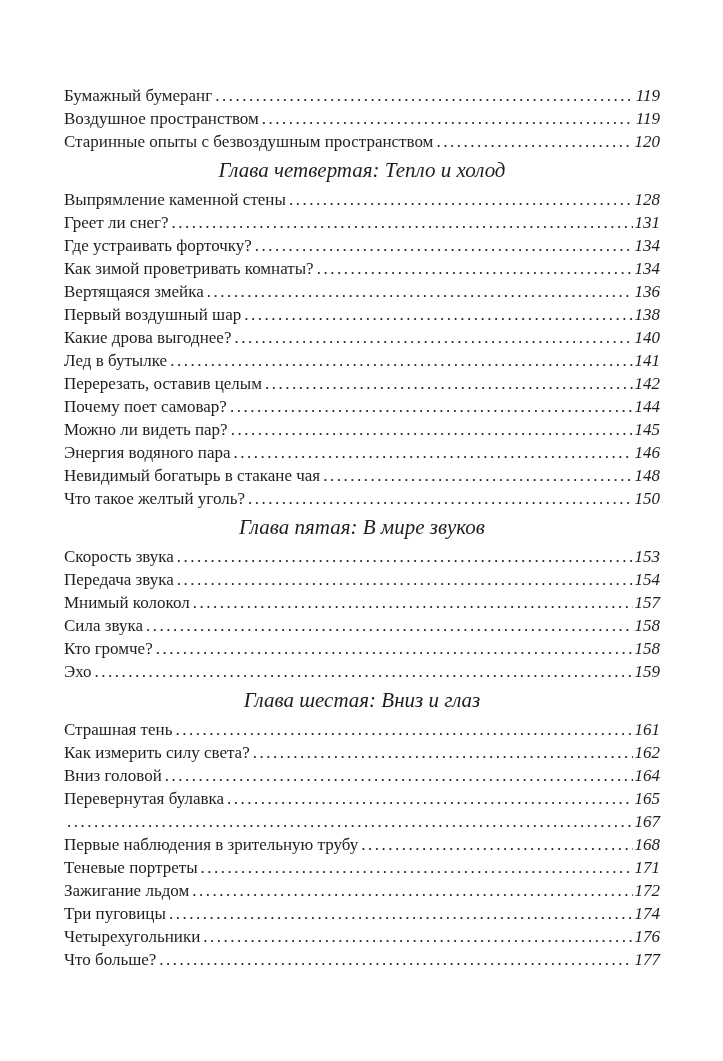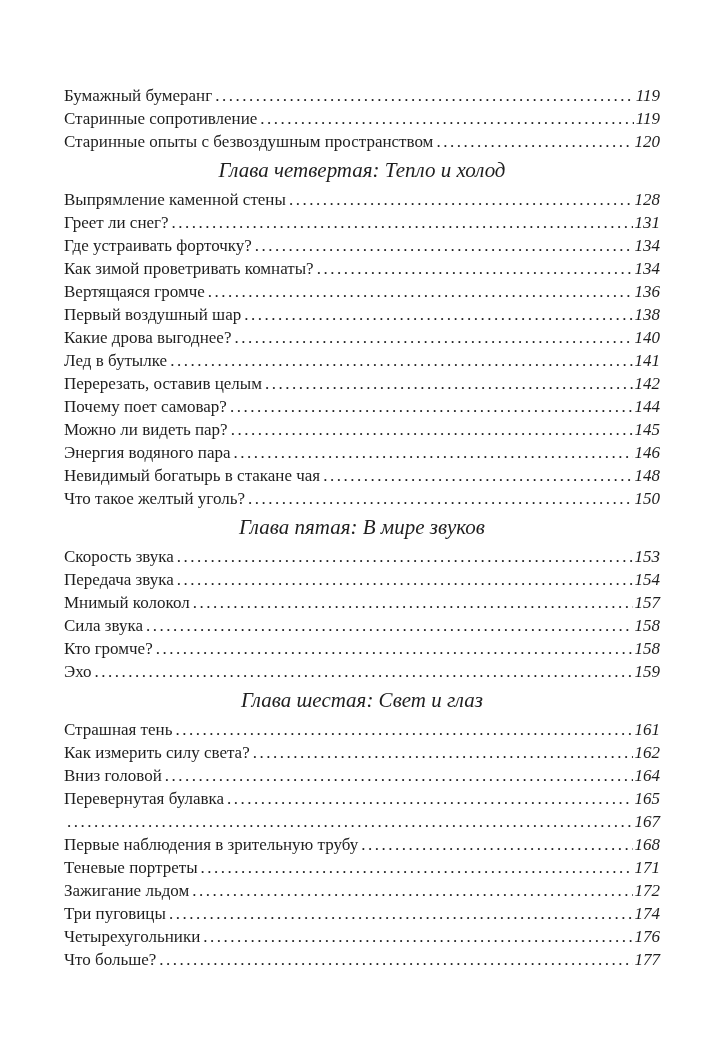--- a/index.html
+++ b/index.html
@@ -54,21 +54,21 @@
 
 <div class="page">
 
   <div class="toc-section">
     <div class="entry">
         <span class="t">Бумажный бумеранг</span>
         <span class="l"></span>
         <span class="p">119</span>
       </div>
     <div class="entry">
-        <span class="t">Старинные сопротивление</span>
+        <span class="t">Воздушное пространством</span>
         <span class="l"></span>
         <span class="p">119</span>
       </div>
     <div class="entry">
         <span class="t">Старинные опыты с безвоздушным пространством</span>
         <span class="l"></span>
         <span class="p">120</span>
       </div>
   </div>
 
@@ -88,21 +88,21 @@
         <span class="t">Где устраивать форточку?</span>
         <span class="l"></span>
         <span class="p">134</span>
       </div>
     <div class="entry">
         <span class="t">Как зимой проветривать комнаты?</span>
         <span class="l"></span>
         <span class="p">134</span>
       </div>
     <div class="entry">
-        <span class="t">Вертящаяся громче</span>
+        <span class="t">Вертящаяся змейка</span>
         <span class="l"></span>
         <span class="p">136</span>
       </div>
     <div class="entry">
         <span class="t">Первый воздушный шар</span>
         <span class="l"></span>
         <span class="p">138</span>
       </div>
     <div class="entry">
         <span class="t">Какие дрова выгоднее?</span>
@@ -174,21 +174,21 @@
         <span class="p">158</span>
       </div>
     <div class="entry">
         <span class="t">Эхо</span>
         <span class="l"></span>
         <span class="p">159</span>
       </div>
   </div>
 
   <div class="toc-section">
-    <h2 class="chapter-heading">Глава шестая: Свет и глаз</h2>
+    <h2 class="chapter-heading">Глава шестая: Вниз и глаз</h2>
     <div class="entry">
         <span class="t">Страшная тень</span>
         <span class="l"></span>
         <span class="p">161</span>
       </div>
     <div class="entry">
         <span class="t">Как измерить силу света?</span>
         <span class="l"></span>
         <span class="p">162</span>
       </div>

